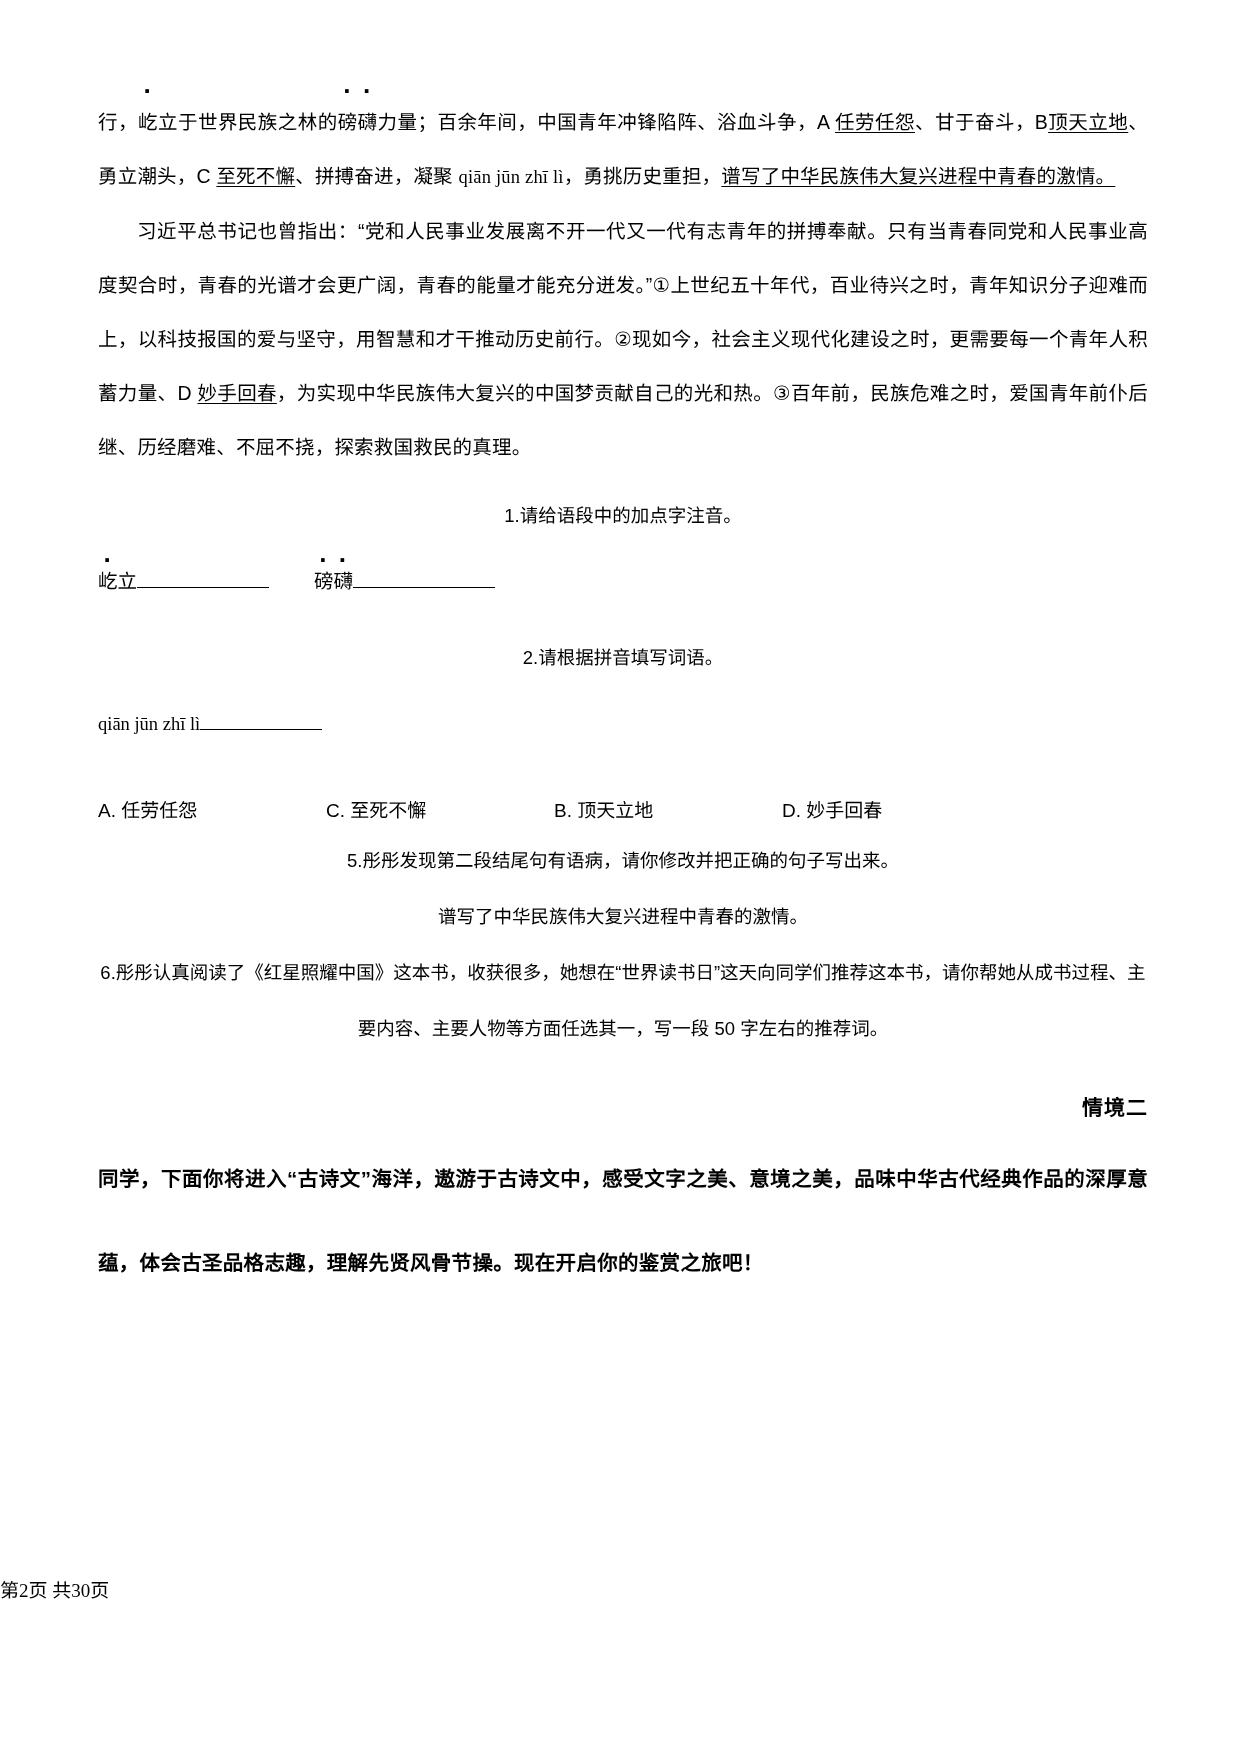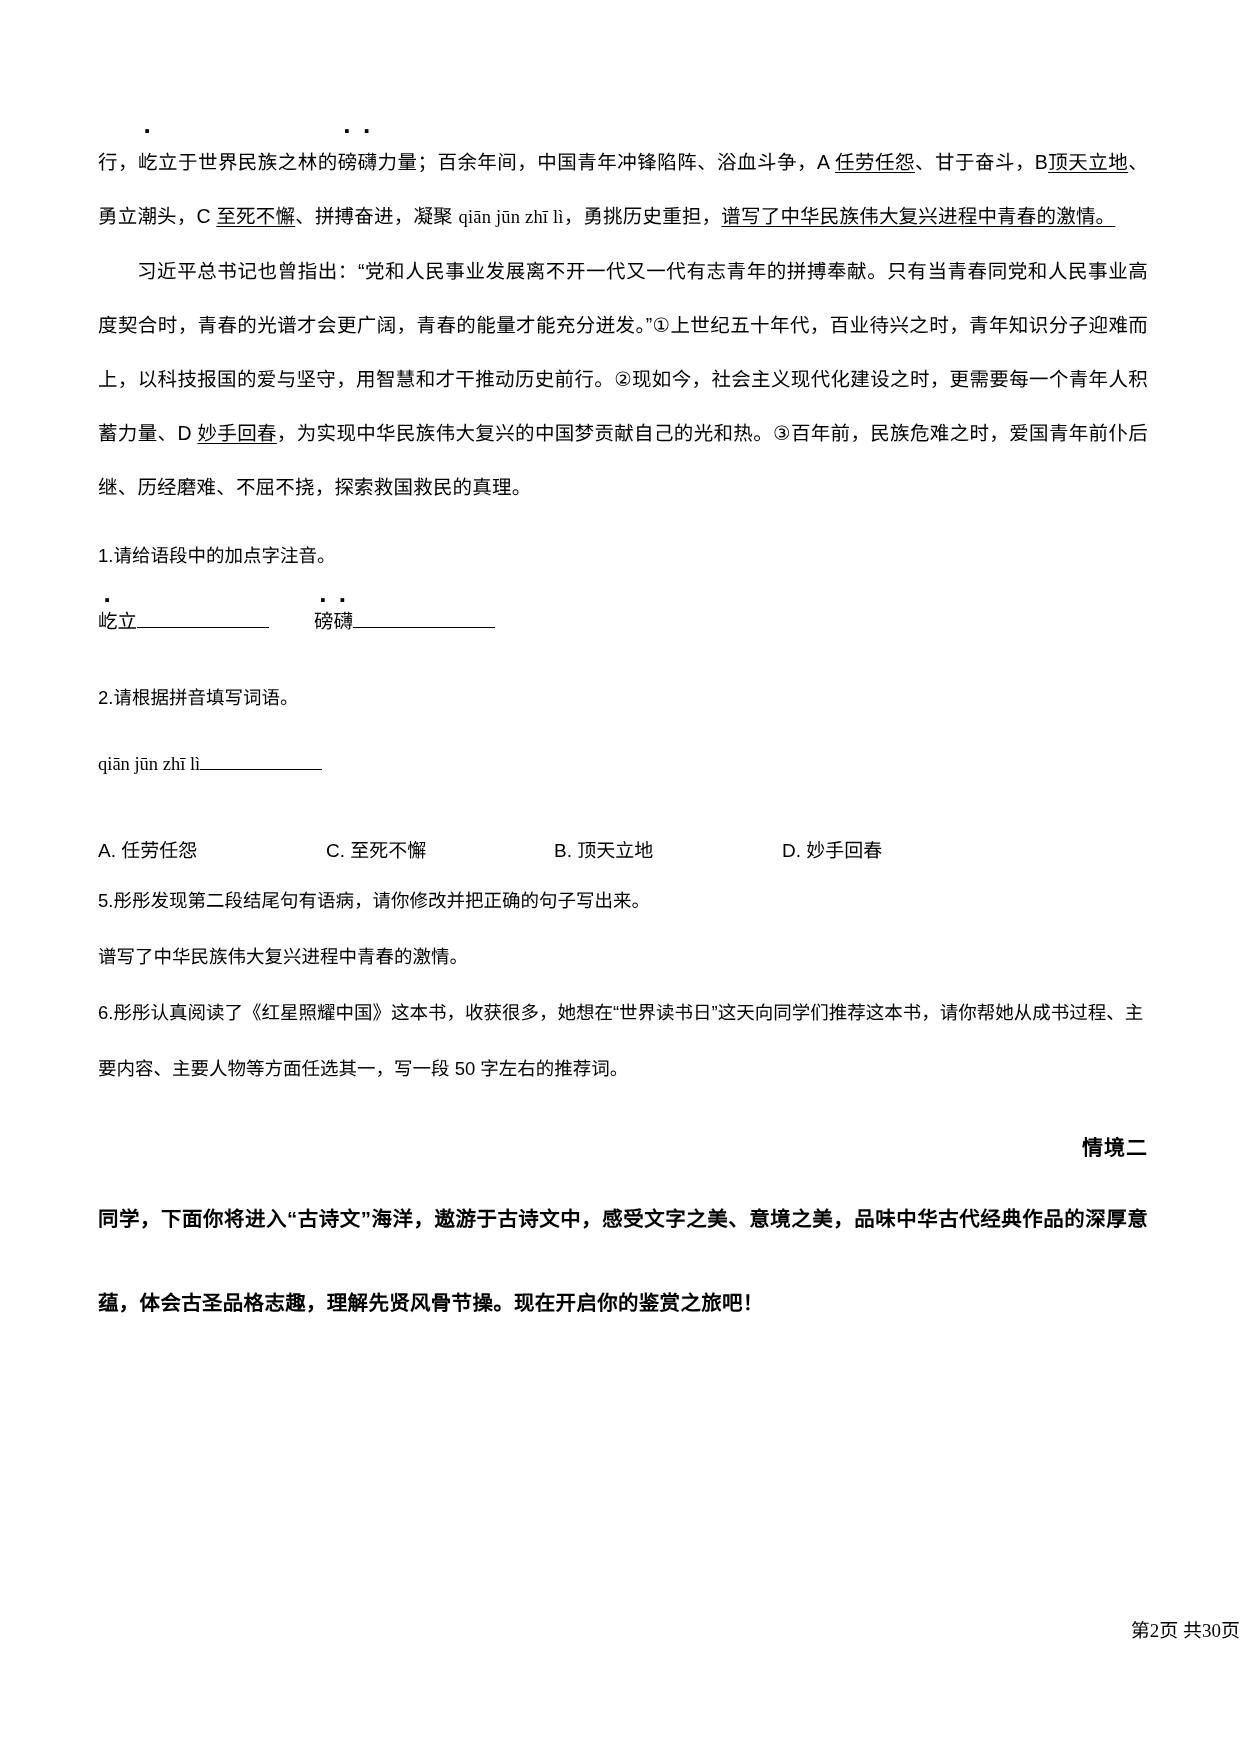--- a/index.html
+++ b/index.html
@@ -14,31 +14,31 @@
     color: #000000;
     position: relative;
     overflow: hidden;
   }
   .page {
     position: relative;
     width: 1240px;
     height: 1688px;
     box-sizing: border-box;
     padding: 95px 92px 0 98px;
-    margin-top: 40px;
   }
   .body-text {
     font-size: 19.5px;
     line-height: 54px;
     letter-spacing: 0.2px;
     text-align: justify;
     text-justify: inter-ideograph;
   }
   p {
     margin: 0;
+    text-align: center;
   }
   .para-flow {
     margin-bottom: 0;
   }
   .indent2 {
     text-indent: 2em;
   }
   .u {
     text-decoration: underline;
     text-decoration-thickness: 1px;
@@ -110,21 +110,21 @@
     line-height: 84px;
     text-align: justify;
     text-justify: inter-ideograph;
     letter-spacing: 0.3px;
   }
   .footer {
     position: absolute;
     left: 0;
     right: 0;
     bottom: 86px;
-    text-align: right;
+    text-align: left;
     font-size: 19px;
     font-family: "Liberation Serif", "DejaVu Serif", serif;
   }
   .nowrap { white-space: nowrap; }
 </style>
 </head>
 <body>
 
 <div class="page">
 

